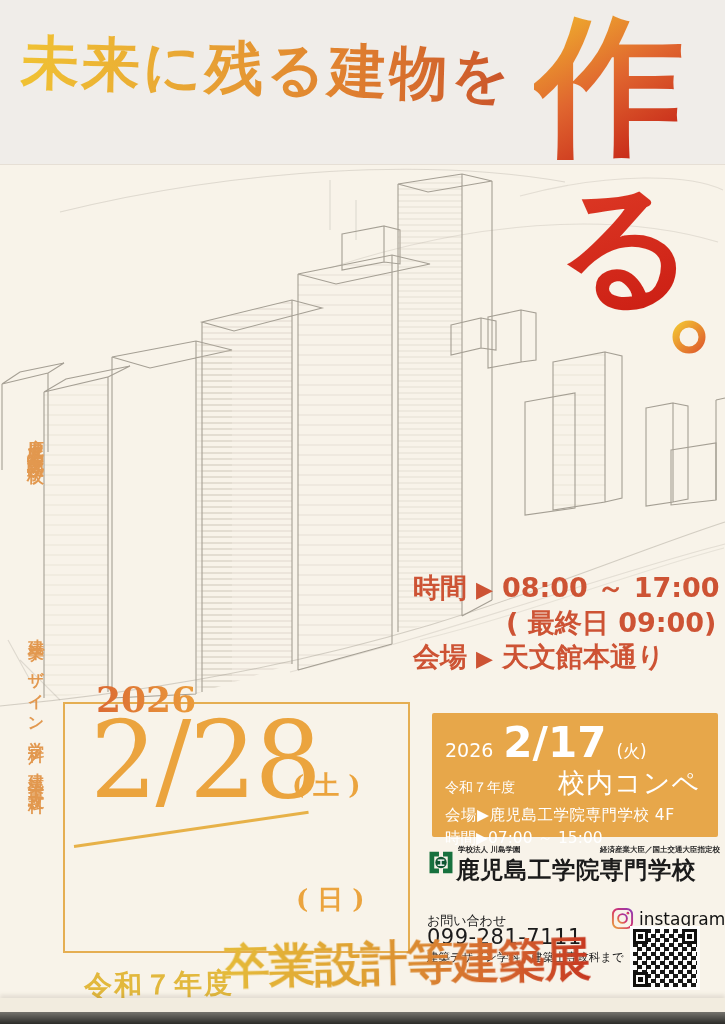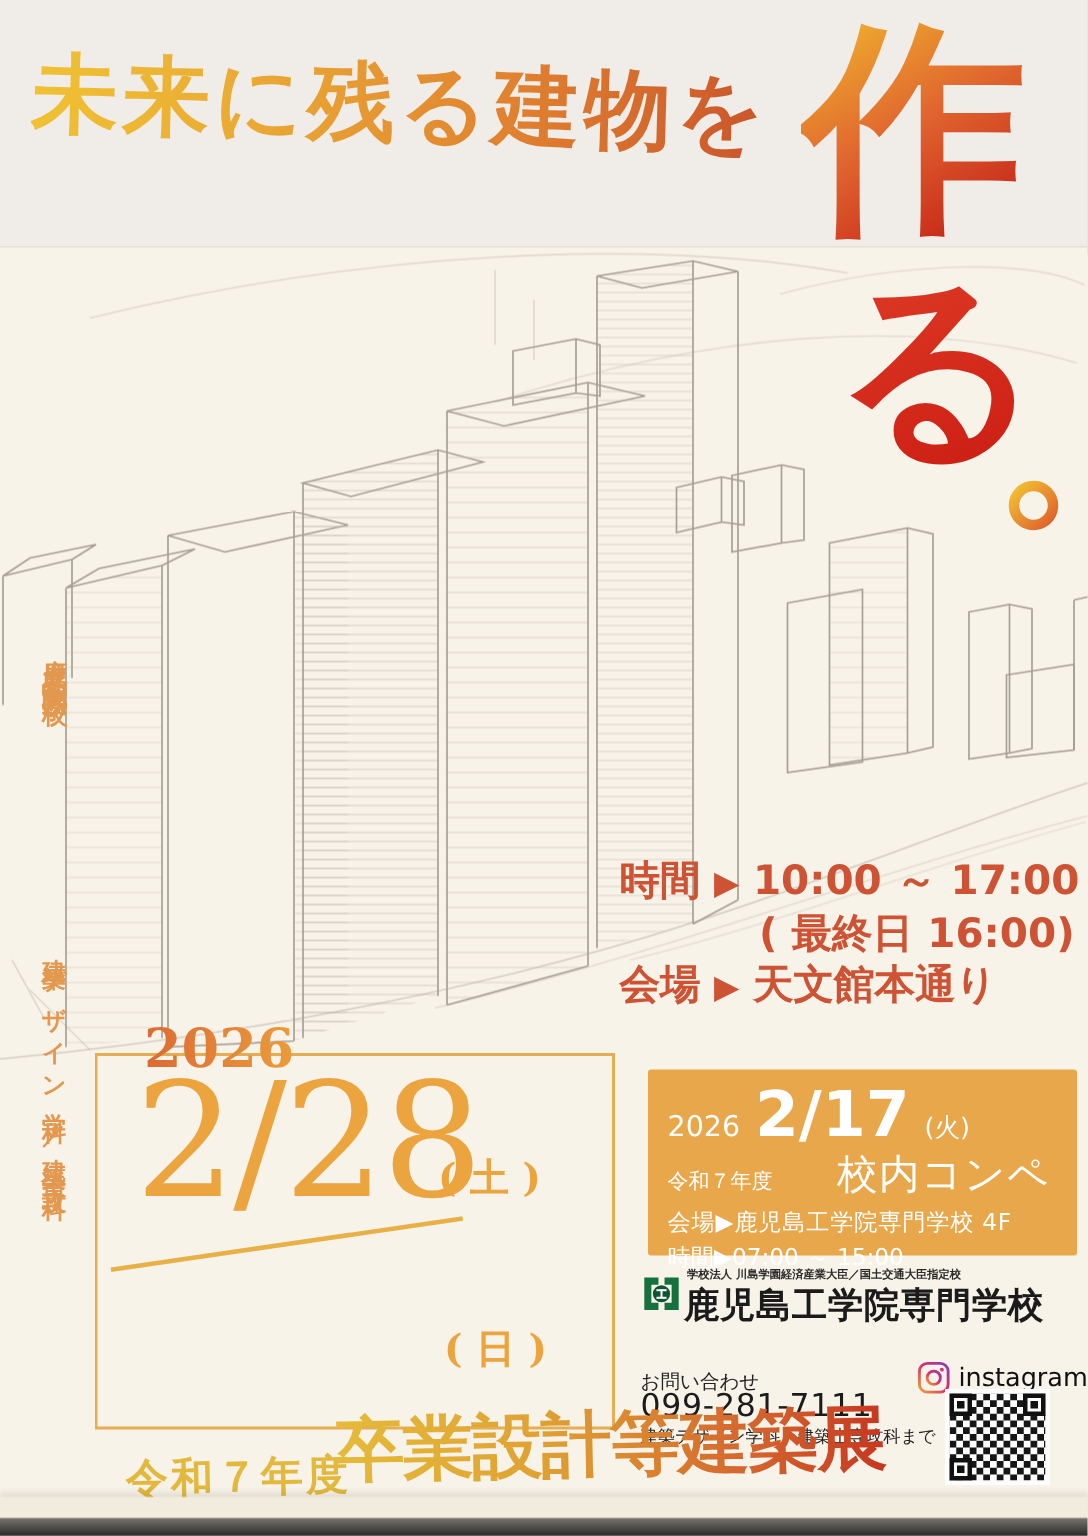--- a/index.html
+++ b/index.html
@@ -72,21 +72,21 @@
   .c-dow{font-size:17px;}
   .compe .r2{display:flex;align-items:baseline;gap:11px;margin-top:1px;}
   .c-era{font-size:14px;}
   .c-title{font-size:27px;letter-spacing:1px;margin-left:32px;}
   .compe .r3{font-size:15.5px;margin-top:4px;letter-spacing:.5px;}
   .compe .r4{font-size:15.5px;margin-top:2px;}
 
   
   .logo{position:absolute;left:427px;top:849px;}
   .tiny-row{position:absolute;left:458px;top:845px;width:262px;display:flex;
-            justify-content:flex-start;font-size:7.5px;color:#2a2a2a;font-weight:bold;}
+            justify-content:space-between;font-size:7.5px;color:#2a2a2a;font-weight:bold;}
   .school-name{position:absolute;left:456px;top:854px;font-size:23.5px;font-weight:bold;
                color:#1b1b1b;letter-spacing:.5px;white-space:nowrap;}
   .addr{position:absolute;left:427px;top:887px;font-size:11.5px;color:#333;line-height:1.2;}
   .contact-label{position:absolute;left:427px;top:912px;font-size:13px;color:#222;}
   .phone{position:absolute;left:427px;top:925px;font-size:21px;color:#1b1b1b;letter-spacing:.5px;}
   .contact-note{position:absolute;left:427px;top:950px;font-size:11.5px;color:#222;}
 
   
   .ig{position:absolute;left:611px;top:907px;display:flex;align-items:center;gap:5px;}
   .ig-text{font-size:17px;color:#111;}
@@ -183,24 +183,24 @@
     <circle cx="19" cy="19" r="13" fill="none" stroke="url(#ringg)" stroke-width="7"></circle>
   </svg>
 
   <div class="v-text v-school">鹿児島工学院専門学校</div>
   <div class="v-text v-dept">建築デザイン学科／建築士専攻科</div>
 
   <div class="event">
     <div class="row">
       <span>時間</span>
       <span class="arrow">▶</span>
-      <span>10:00 ～ 17:00</span>
+      <span>08:00 ～ 17:00</span>
     </div>
     <div class="row indent">
-      <span>( 最終日 16:00)</span>
+      <span>( 最終日 09:00)</span>
     </div>
     <div class="row">
       <span>会場</span>
       <span class="arrow">▶</span>
       <span>天文館本通り</span>
     </div>
   </div>
 
   <div class="date-box"></div>
   <div class="year-label">2026</div>

